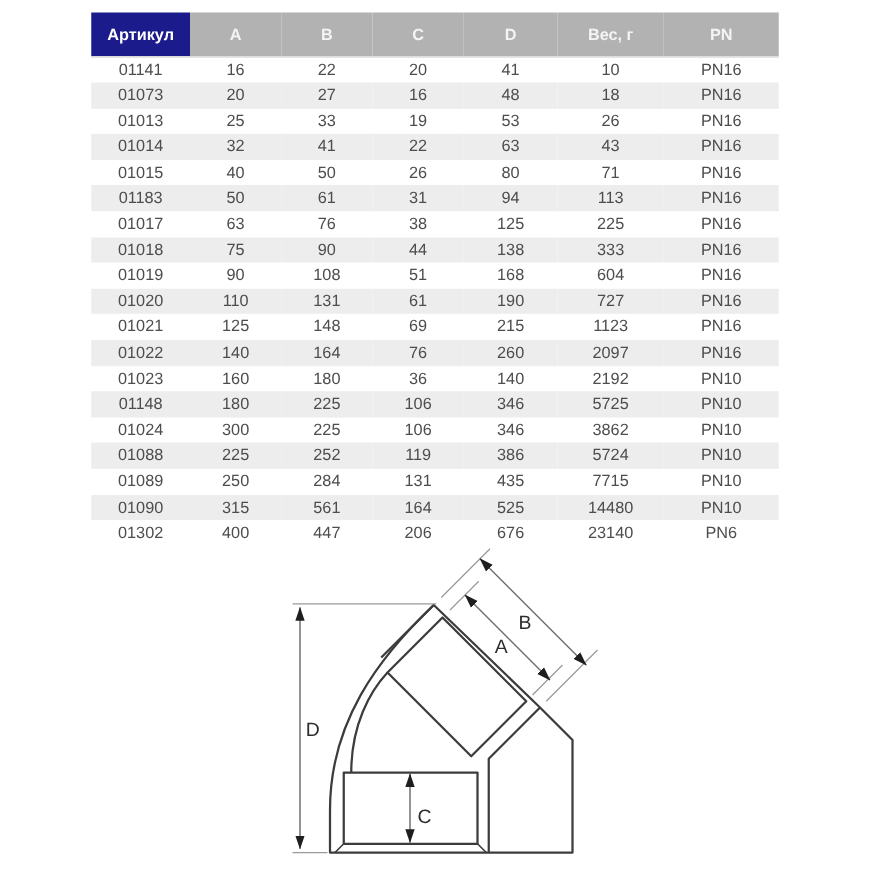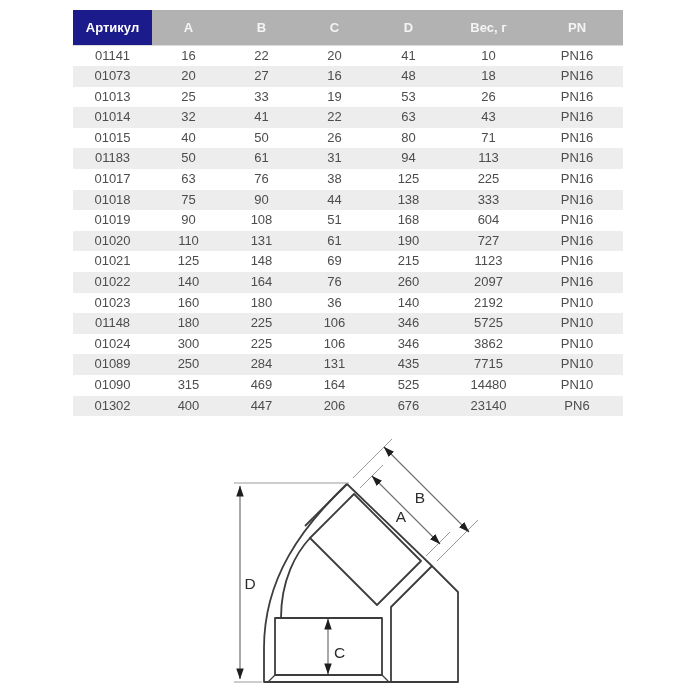--- a/index.html
+++ b/index.html
@@ -193,32 +193,41 @@
         <tr>
           <td>01024</td>
           <td>300</td>
           <td>225</td>
           <td>106</td>
           <td>346</td>
           <td>3862</td>
           <td>PN10</td>
         </tr>
         <tr>
+          <td>01088</td>
+          <td>225</td>
+          <td>252</td>
+          <td>119</td>
+          <td>386</td>
+          <td>5724</td>
+          <td>PN10</td>
+        </tr>
+        <tr>
           <td>01089</td>
           <td>250</td>
           <td>284</td>
           <td>131</td>
           <td>435</td>
           <td>7715</td>
           <td>PN10</td>
         </tr>
         <tr>
           <td>01090</td>
           <td>315</td>
-          <td>469</td>
+          <td>561</td>
           <td>164</td>
           <td>525</td>
           <td>14480</td>
           <td>PN10</td>
         </tr>
         <tr>
           <td>01302</td>
           <td>400</td>
           <td>447</td>
           <td>206</td>

